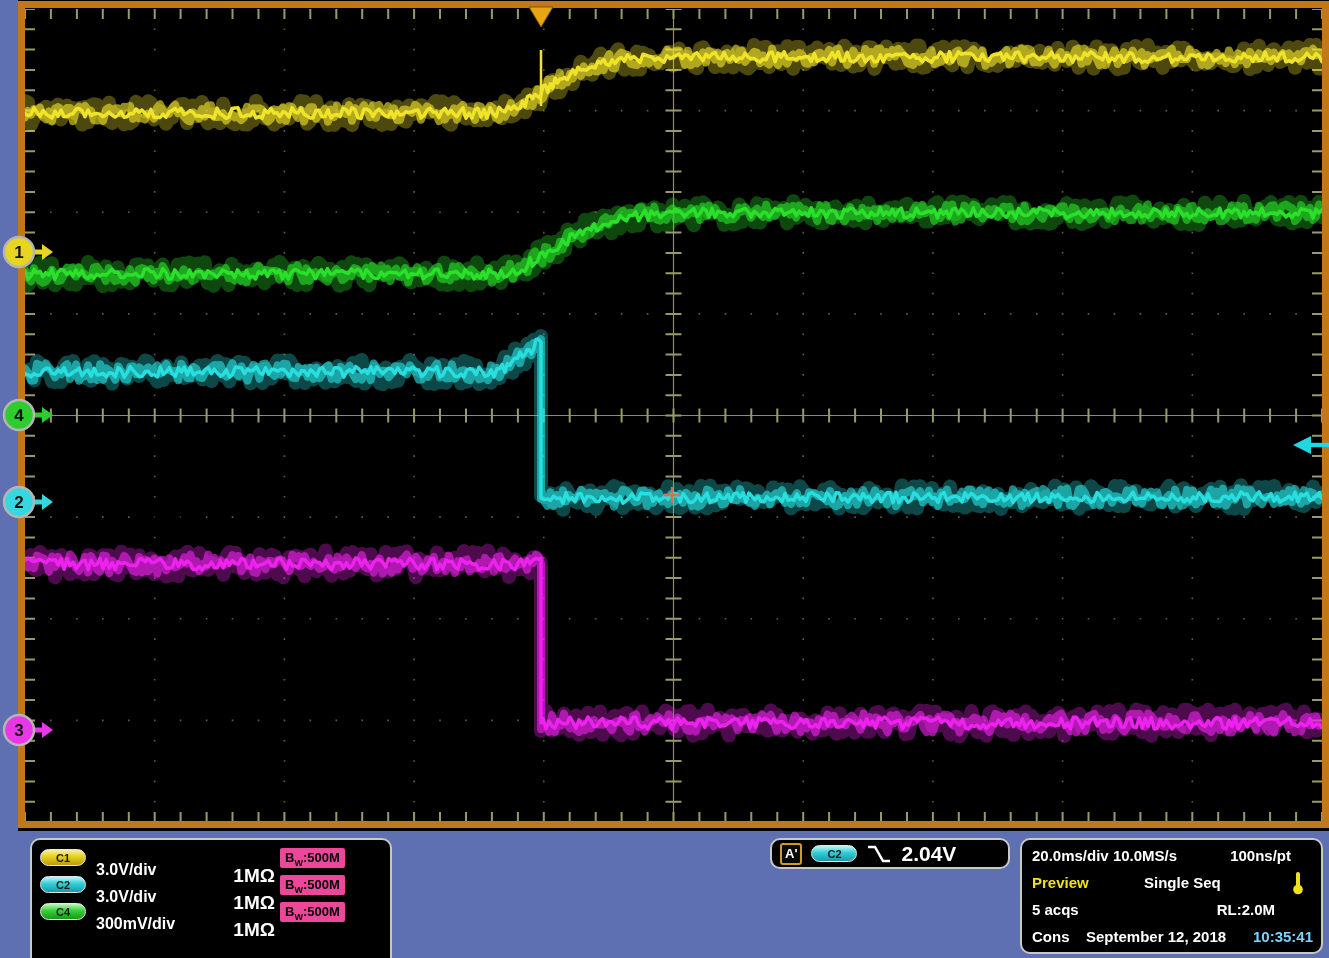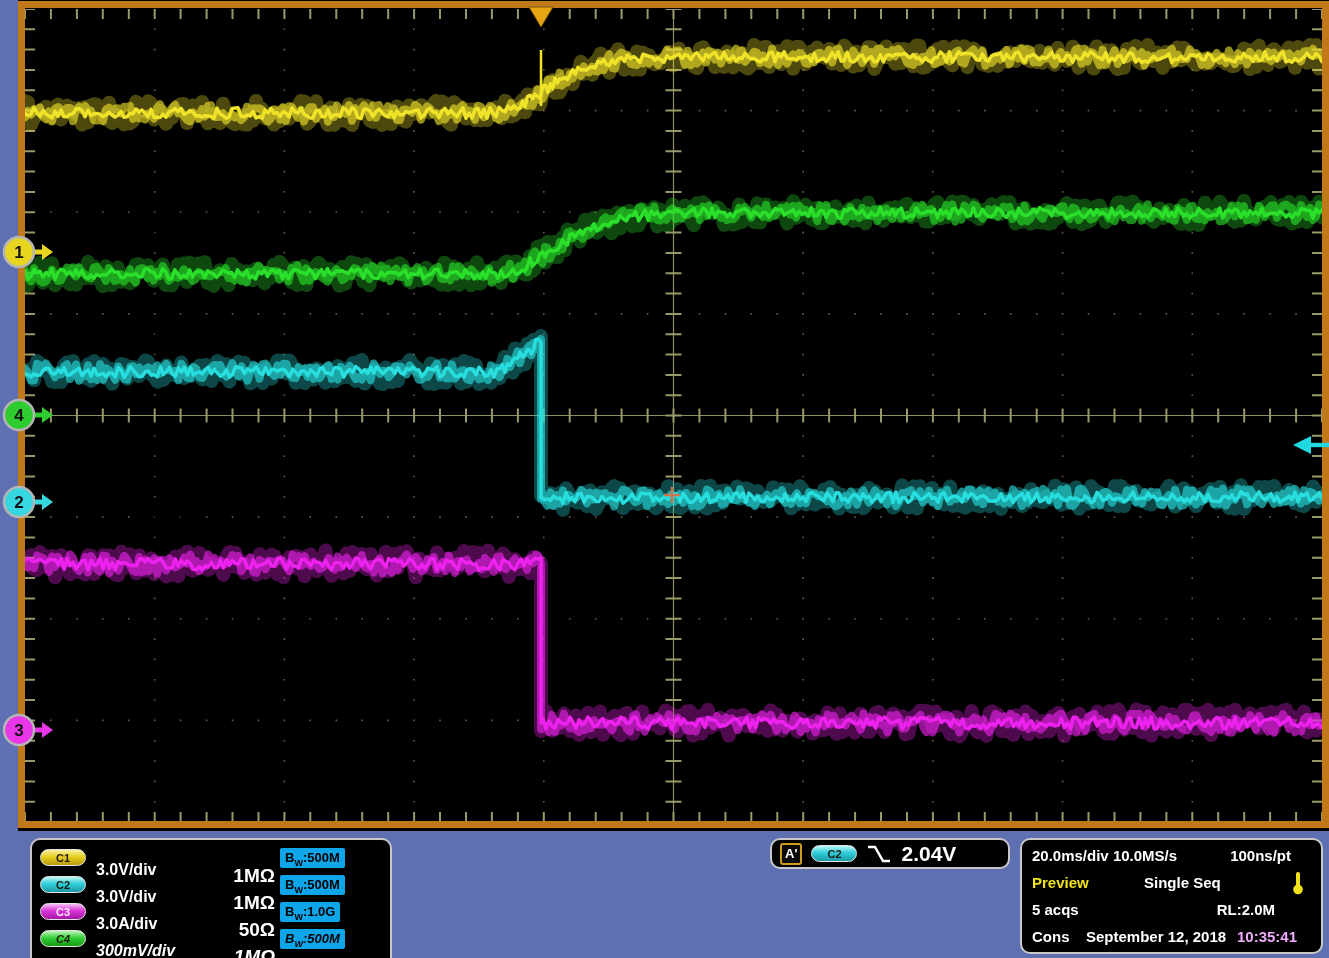--- a/index.html
+++ b/index.html
@@ -32,39 +32,39 @@
   .pill{width:46px;height:17px;border:1px solid #e6e6e6;border-radius:9px;
         color:#201a10;font-size:11px;font-weight:bold;text-align:center;line-height:17px;box-sizing:border-box;}
   .ch-row .pill{position:absolute;left:8px;top:2px;}
   .pill-c1{background:linear-gradient(180deg,#f8f0a0 0%,#e6cf1d 45%,#b89b10 100%);}
   .pill-c2{background:linear-gradient(180deg,#bef6f6 0%,#30cfd8 45%,#1a9aa6 100%);}
   .pill-c3{background:linear-gradient(180deg,#f6bef6 0%,#d835d8 45%,#a516a5 100%);color:#ffe8ff;}
   .pill-c4{background:linear-gradient(180deg,#bef6be 0%,#35d035 45%,#169a16 100%);}
 
   .ch-scale{position:absolute;left:64px;top:2px;color:#fff;font-size:16px;font-weight:bold;margin-top:12px;}
   .ch-imp{position:absolute;right:115px;top:18px;color:#ffffff;font-size:19px;font-weight:bold;}
-  .bw-box{position:absolute;left:248px;top:1px;height:20px;background:#0ea5e9;color:#000;
+  .bw-box{position:absolute;left:248px;top:1px;height:20px;background:#ec4899;color:#000;
           font-size:13px;font-weight:bold;padding:0 5px;line-height:20px;border-radius:2px;}
   .bw-box sub{font-size:9px;}
 
   .asrc{border:2px solid #cf9c1c;color:#fff;font-weight:bold;font-size:13px;padding:0 3px;
         height:18px;line-height:18px;border-radius:3px;background:#0a0a0a;}
   .tlevel{color:#fff;font-size:21px;font-weight:bold;}
 
   .tb{position:absolute;color:#fff;font-size:15px;font-weight:bold;white-space:nowrap;}
   #tb-timebase{left:10px;top:7px;}
   #tb-res{right:30px;top:7px;}
   #tb-mode{left:10px;top:34px;color:#f0e21a;}
   #tb-run{left:122px;top:34px;}
   #tb-icon{position:absolute;right:16px;top:31px;}
   #tb-acqs{left:10px;top:61px;}
   #tb-rl{right:46px;top:61px;}
   #tb-label{left:10px;top:88px;}
   #tb-date{left:64px;top:88px;}
-  #tb-time{right:24px;top:88px;color:#f0abfc;}
+  #tb-time{right:8px;top:88px;color:#7dd3fc;}
 </style>
 </head>
 <body>
 
 <svg id="scope-svg" width="1329" height="958">
     <rect x="18" y="0" width="1311" height="831" fill="#000"></rect>
     <defs>
       <clipPath id="plotclip">
         <rect x="25" y="9" width="1297" height="813"></rect>
       </clipPath>
@@ -134,26 +134,20 @@
     <span class="ch-imp">1MΩ</span>
     <span class="bw-box"><span>B</span><sub>W</sub><span>:500M</span></span>
   </div>
   <div class="ch-row">
     <div class="pill pill-c2">C2</div>
     <span class="ch-scale">3.0V/div</span>
     <span class="ch-imp">1MΩ</span>
     <span class="bw-box"><span>B</span><sub>W</sub><span>:500M</span></span>
   </div>
   <div class="ch-row">
-    <div class="pill pill-c3">C3</div>
-    <span class="ch-scale">3.0A/div</span>
-    <span class="ch-imp">50Ω</span>
-    <span class="bw-box"><span>B</span><sub>W</sub><span>:1.0G</span></span>
-  </div>
-  <div class="ch-row">
     <div class="pill pill-c4">C4</div>
     <span class="ch-scale">300mV/div</span>
     <span class="ch-imp">1MΩ</span>
     <span class="bw-box"><span>B</span><sub>W</sub><span>:500M</span></span>
   </div>
 </div>
 
 <div class="panel" id="trigger-panel">
   <span class="asrc">A'</span>
   <div class="pill pill-c2">C2</div>

